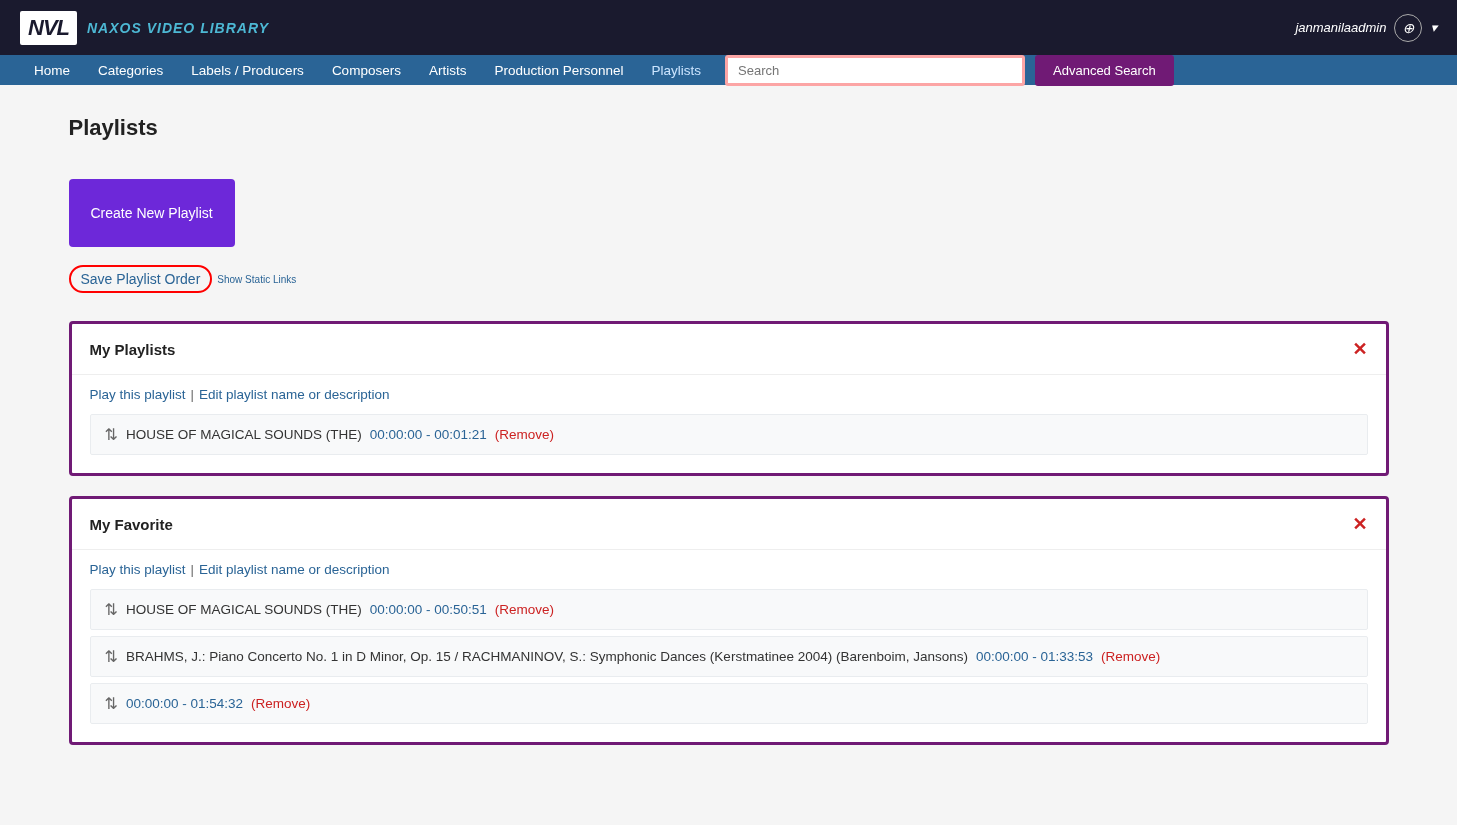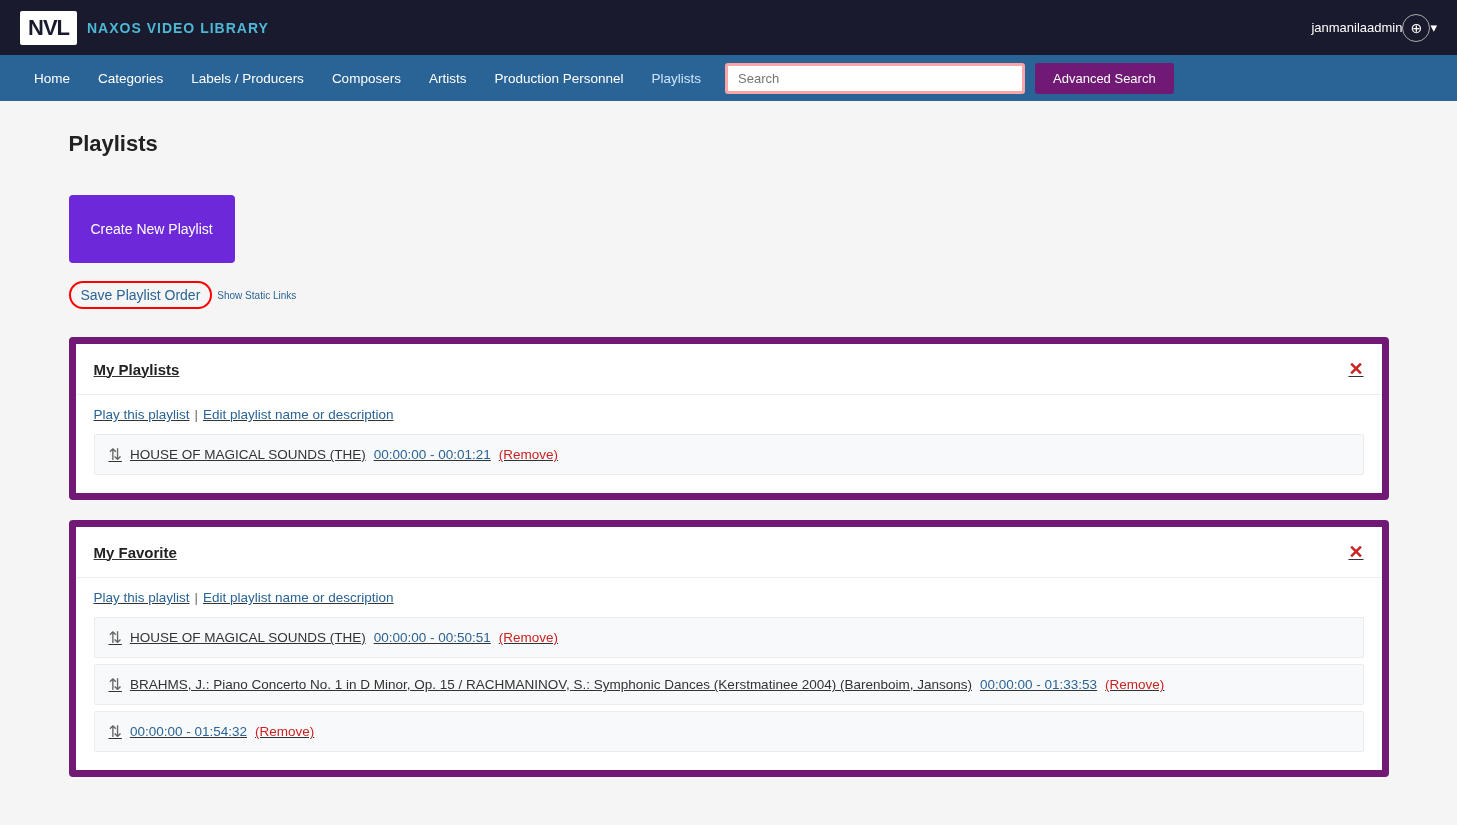--- a/index.html
+++ b/index.html
@@ -6,20 +6,21 @@
     body { font-family: Arial, sans-serif; background: #f5f5f5; color: #333; }
 
     
     .top-bar {
       background: #1a1a2e;
       display: flex;
       align-items: center;
       padding: 0 20px;
       height: 55px;
       justify-content: space-between;
+      font-style: italic;
     }
     .logo-area {
       display: flex;
       align-items: center;
       gap: 10px;
     }
     .logo-box {
       background: white;
       color: #1a1a2e;
       font-weight: 900;
@@ -33,20 +34,21 @@
       font-size: 14px;
       font-weight: bold;
       letter-spacing: 1px;
     }
     .logo-text span {
       color: #4db8d4;
     }
     .user-area {
       display: flex;
       align-items: center;
+      gap: 8px;
       color: white;
       font-size: 13px;
       text-align: center;
     }
     .user-icon {
       width: 28px;
       height: 28px;
       border-radius: 50%;
       border: 1px solid #aaa;
       display: flex;
@@ -55,21 +57,21 @@
       color: white;
       font-size: 14px;
     }
 
     
     .nav-menu {
       background: #2a6496;
       display: flex;
       align-items: center;
       padding: 0 20px;
-      height: 46px;
+      height: 30px;
       gap: 0;
     }
     .nav-item {
       color: white;
       font-size: 13.5px;
       padding: 0 14px;
       height: 46px;
       display: flex;
       align-items: center;
       cursor: pointer;
@@ -148,25 +150,24 @@
     .show-static-link {
       color: #2a6496;
       font-size: 10px;
       cursor: pointer;
       text-decoration: none;
     }
 
     
     .playlist-card {
       background: white;
-      border: 7px solid #701a75;
+      border: 3px solid #701a75;
       border-radius: 4px;
       margin-bottom: 20px;
       overflow: hidden;
-      text-decoration: underline;
     }
     .playlist-card-header {
       display: flex;
       justify-content: space-between;
       align-items: center;
       padding: 14px 18px;
       border-bottom: 1px solid #eee;
     }
     .playlist-name {
       font-size: 15px;

